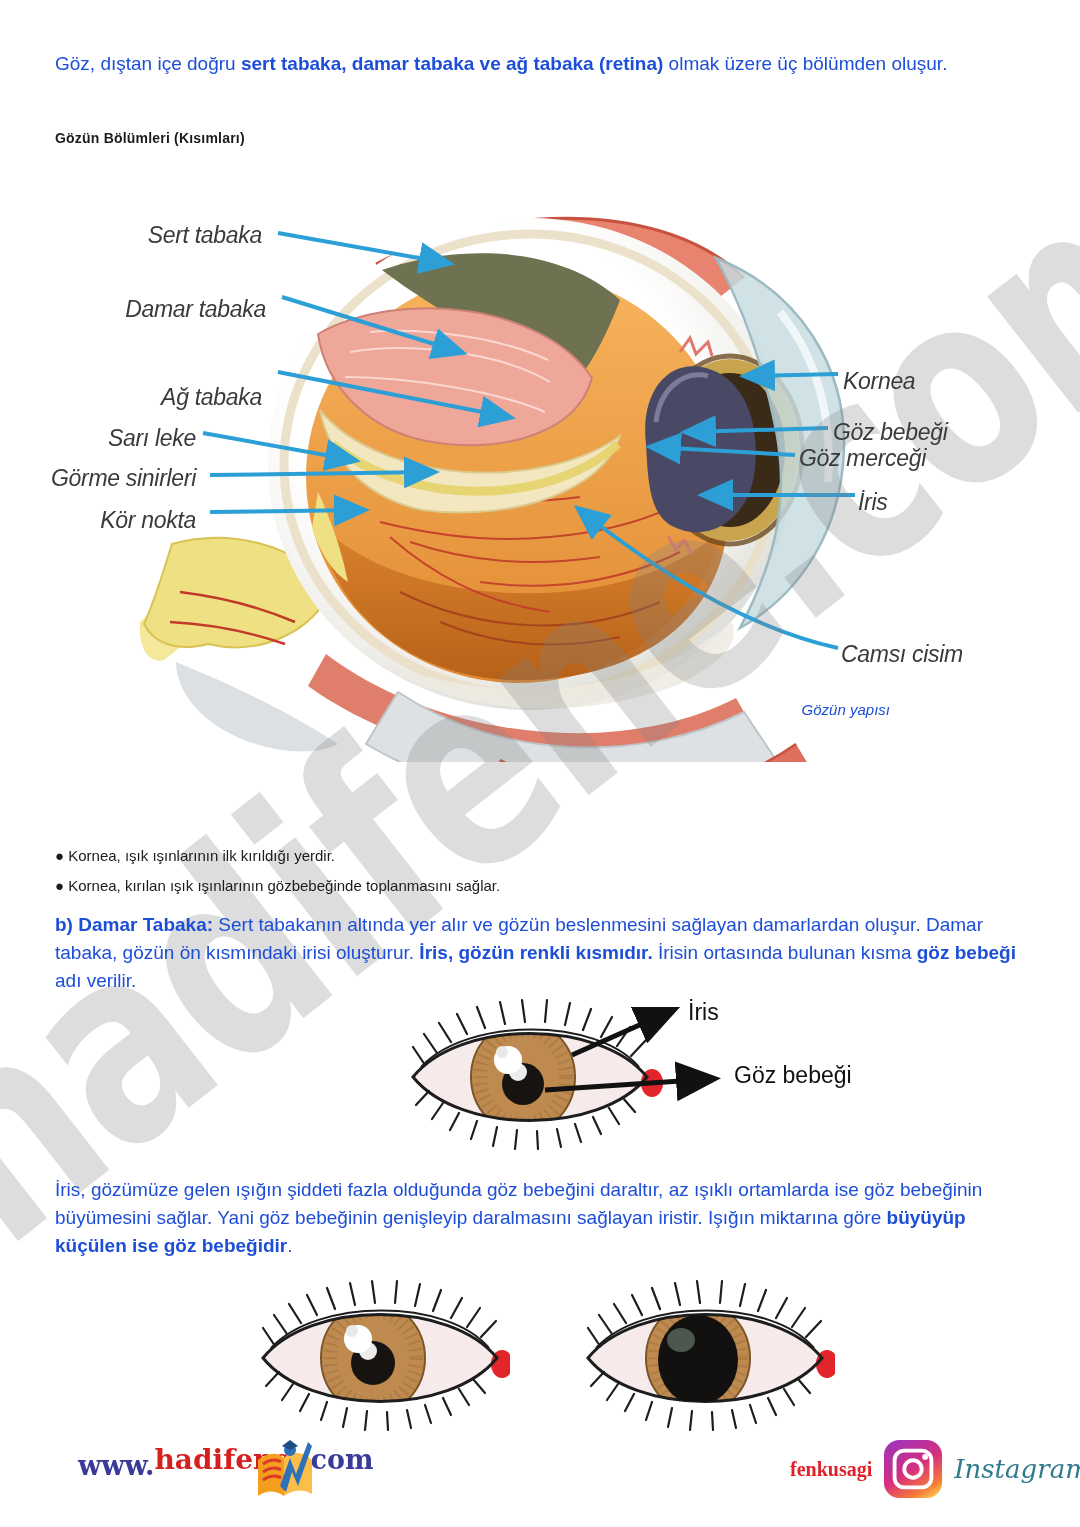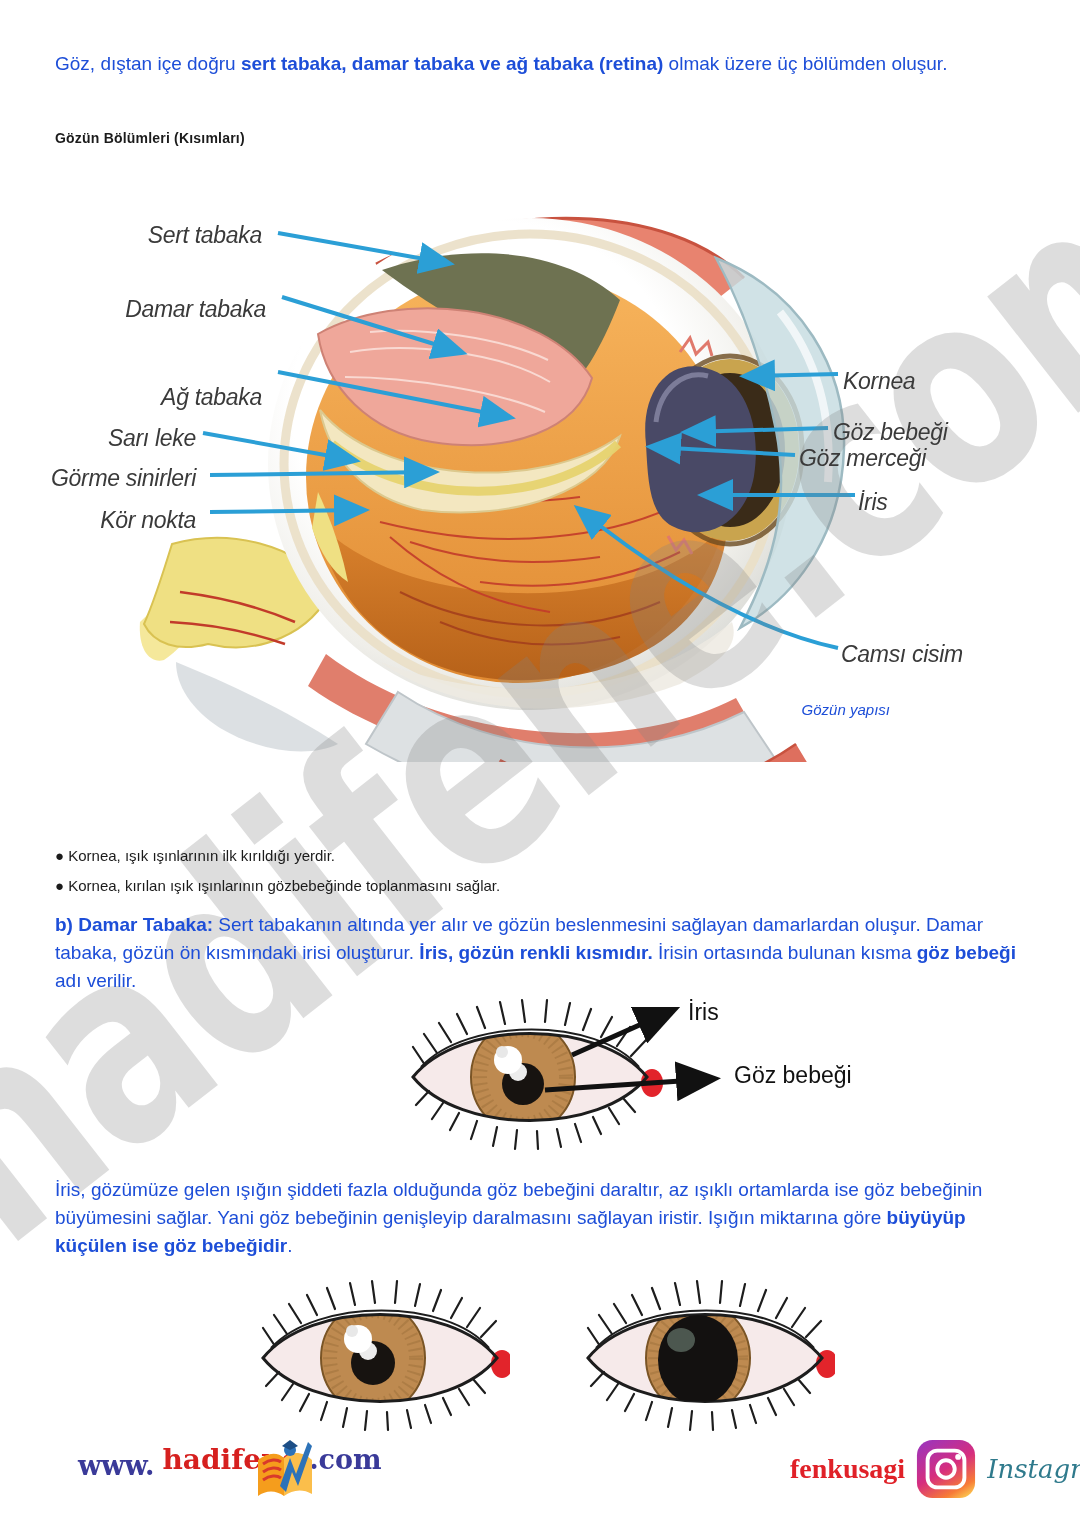--- a/index.html
+++ b/index.html
@@ -27,28 +27,28 @@
   .eye-label { position:absolute; z-index:4; font-size:23px; color:#111; white-space:nowrap; }
   
   .watermark {
     position:absolute; z-index:3; left:30px; top:1015px; height:270px;
     font-family:"DejaVu Sans", sans-serif; font-weight:bold; font-size:270px; line-height:270px;
     color:rgba(128,128,128,0.27); letter-spacing:-0.02em; white-space:nowrap;
     transform-origin:0 100%; transform:rotate(-38deg) scaleX(0.78);
     pointer-events:none; user-select:none;
   }
   
-  .footer-site { position:absolute; z-index:4; left:78px; top:1445px; display:flex; gap:8px;
+  .footer-site { position:absolute; z-index:4; left:78px; top:1445px; display:flex; 
     font-family:"DejaVu Serif", serif; font-weight:bold; }
   .www { color:#3a3a99; font-size:27px; margin-top:5px; }
   .site-col { display:flex; flex-direction:row; line-height:30px; }
   .site-red { color:#d6201f; font-size:28px; }
   .site-com { color:#3a3a99; font-size:27px; margin-left:10px; }
   .footer-ig { position:absolute; z-index:4; left:790px; top:1438px; display:flex; align-items:center; gap:10px; }
-  .ig-handle { font-family:"Liberation Serif", serif; font-weight:bold; font-size:28px; color:#e02128; }
+  .ig-handle { font-family:"Liberation Serif", serif; font-weight:bold; font-size:20px; color:#e02128; }
   .ig-word { font-family:"DejaVu Serif", serif; font-style:italic; font-size:26px; color:#2f7a8c; }
   svg { display:block; }
 </style>
 </head>
 <body>
 
 <div class="page">
 
   <svg width="0" height="0" style="position:absolute" aria-hidden="true">
     <defs>

